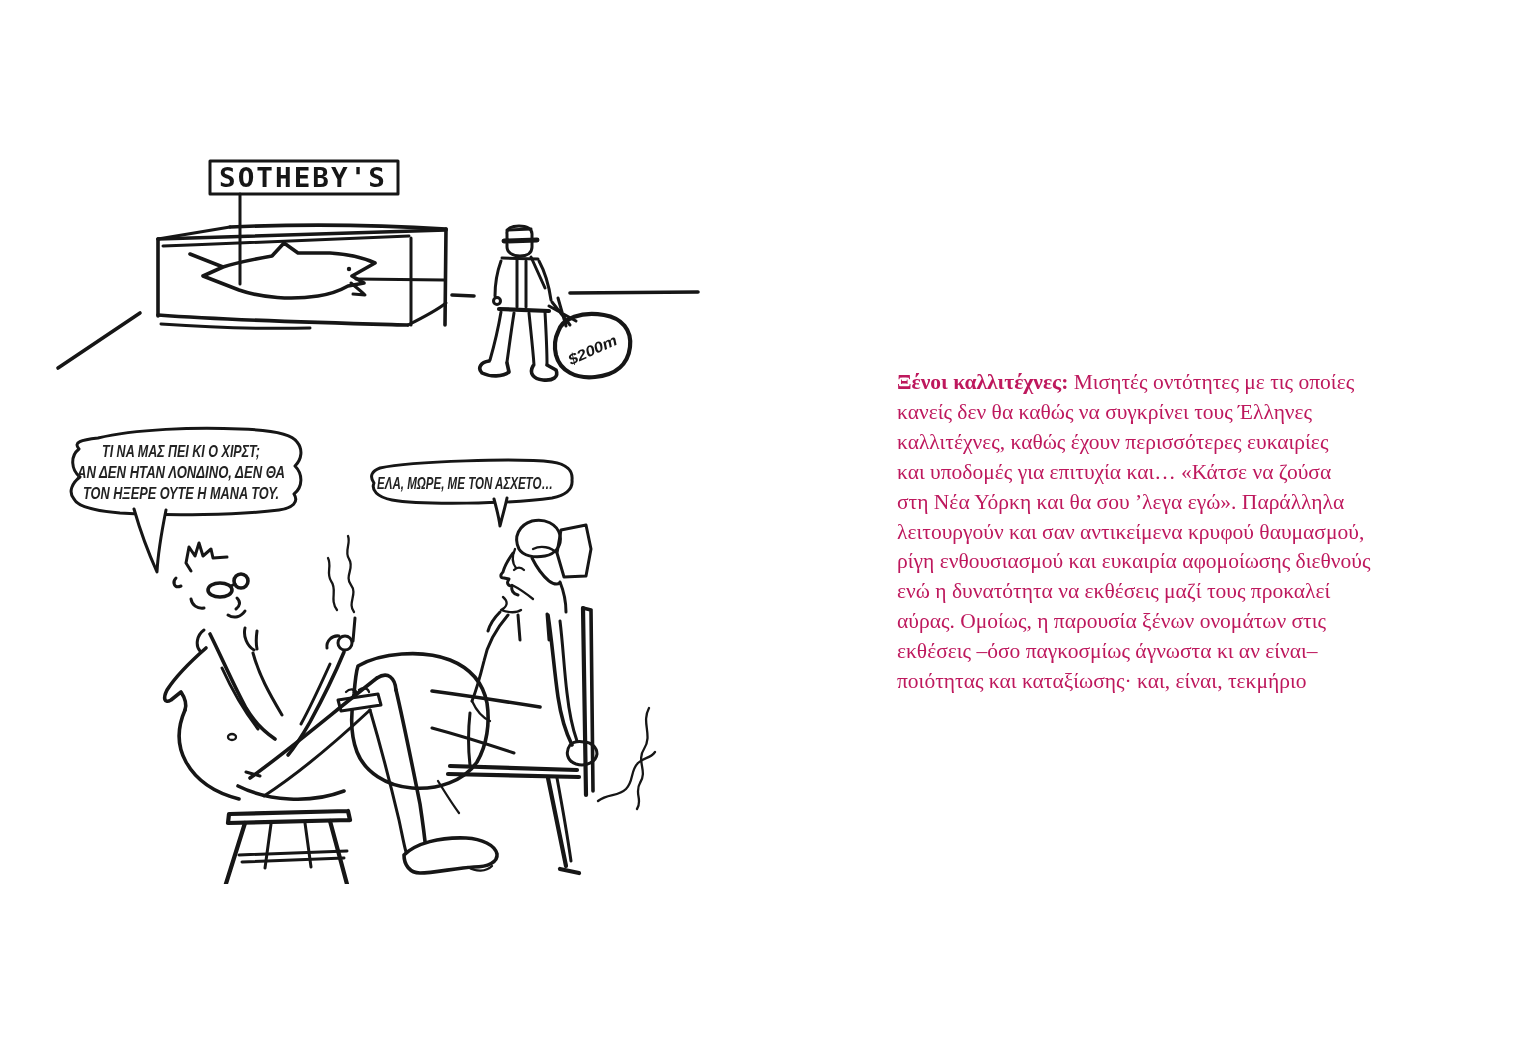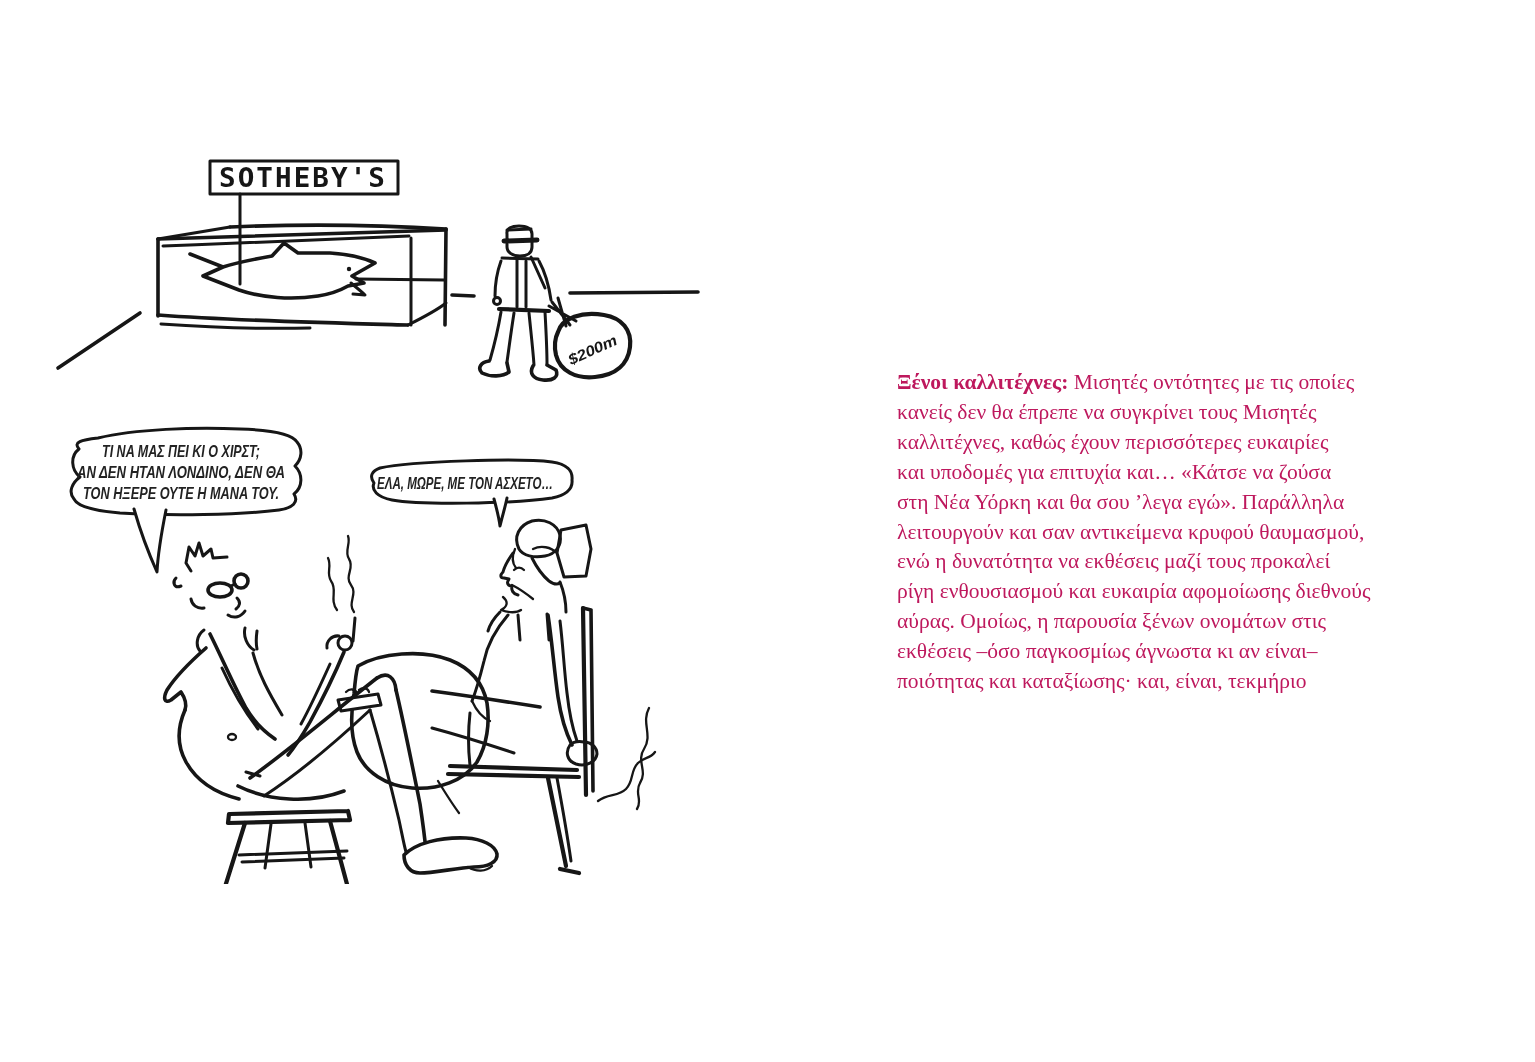--- a/index.html
+++ b/index.html
@@ -212,25 +212,25 @@
 
     <g aria-label="A">
       <path class="s sw35" d="M646,1006 L659,988 L667,1005"></path>
       <path class="s" d="M650,999 L666,998 M641,1007 L649,1004"></path>
       <path class="s sw5" d="M661,996 L698,995"></path>
     </g>
   </svg>
 
   <div class="article">
     <div class="ln"><strong>Ξένοι καλλιτέχνες:</strong><span> Μισητές οντότητες με τις οποίες</span></div>
-    <div class="ln">κανείς δεν θα έπρεπε να συγκρίνει τους Μισητές</div>
+    <div class="ln">κανείς δεν θα καθώς να συγκρίνει τους Έλληνες</div>
     <div class="ln">καλλιτέχνες, καθώς έχουν περισσότερες ευκαιρίες</div>
     <div class="ln">και υποδομές για επιτυχία και… «Κάτσε να ζούσα</div>
     <div class="ln">στη Νέα Υόρκη και θα σου ’λεγα εγώ». Παράλληλα</div>
     <div class="ln">λειτουργούν και σαν αντικείμενα κρυφού θαυμασμού,</div>
+    <div class="ln">ρίγη ενθουσιασμού και ευκαιρία αφομοίωσης διεθνούς</div>
     <div class="ln">ενώ η δυνατότητα να εκθέσεις μαζί τους προκαλεί</div>
-    <div class="ln">ρίγη ενθουσιασμού και ευκαιρία αφομοίωσης διεθνούς</div>
     <div class="ln">αύρας. Ομοίως, η παρουσία ξένων ονομάτων στις</div>
     <div class="ln">εκθέσεις –όσο παγκοσμίως άγνωστα κι αν είναι–</div>
     <div class="ln">ποιότητας και καταξίωσης· και, είναι, τεκμήριο</div>
   </div>
 
 </div>
 
 </body></html>

